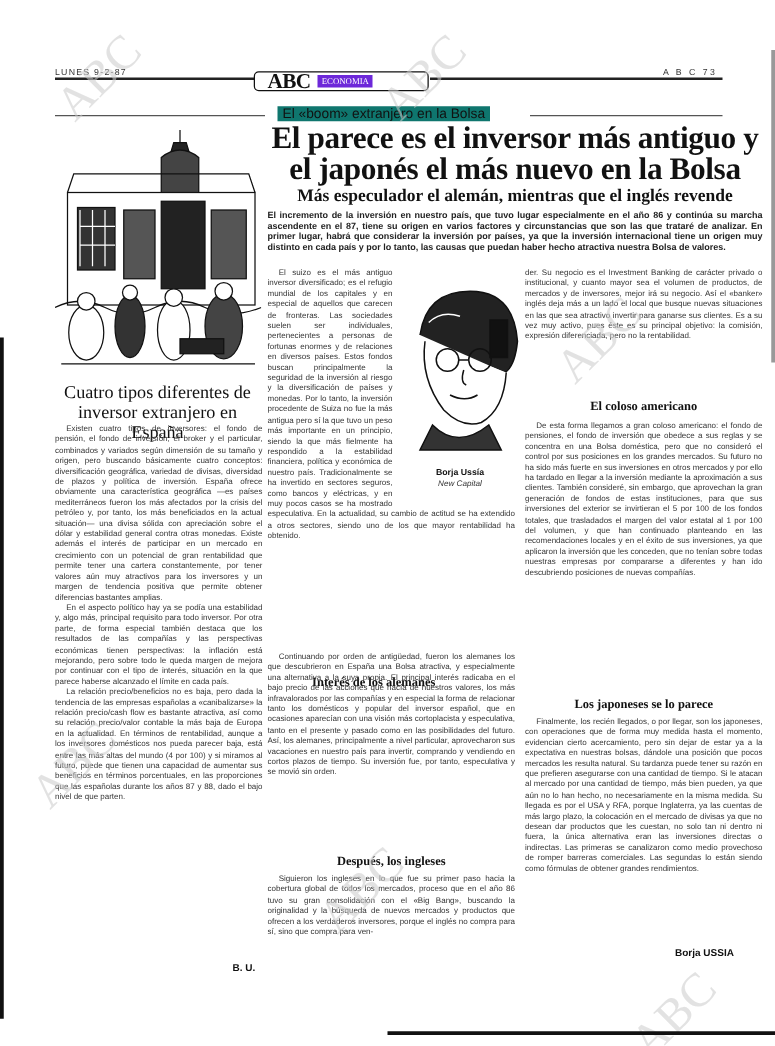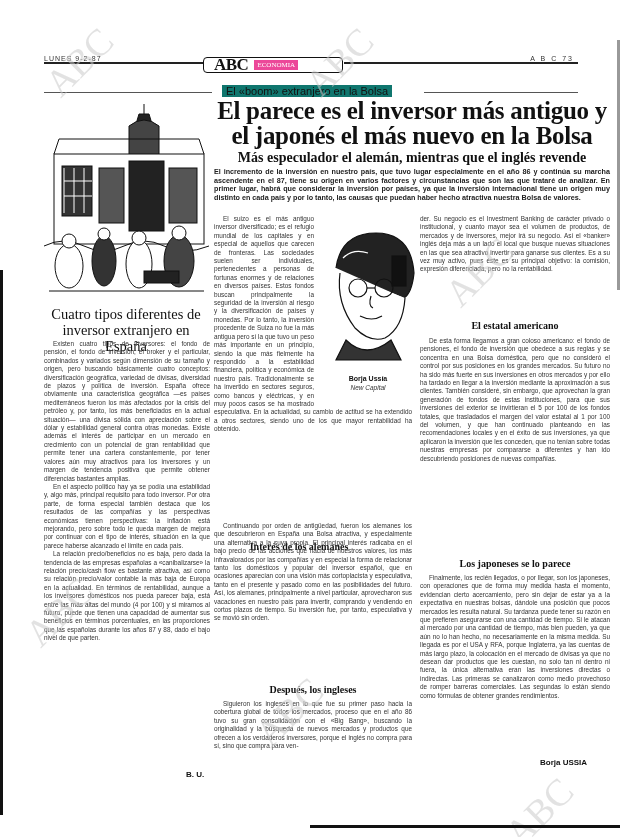--- a/index.html
+++ b/index.html
@@ -5,21 +5,21 @@
   html, body { margin:0; padding:0; background:#fff; }
   body { width:620px; height:837px; position:relative; overflow:hidden; font-family:"Liberation Sans", sans-serif; color:#111; }
   .abs { position:absolute; }
   .page-border-left { left:0; top:270px; width:3px; height:545px; background:#111; }
   .page-border-right { right:0; top:40px; width:3px; height:250px; background:#333; opacity:.5; }
   .header-rule { top:62px; height:2px; background:#222; }
   .header-date { left:44px; top:55px; font-size:7px; letter-spacing:1px; color:#333; }
   .header-page { right:46px; top:55px; font-size:7px; letter-spacing:2px; color:#333; }
   .masthead { left:203px; top:57px; width:140px; height:16px; border:1px solid #111; border-radius:4px; background:#fff; display:flex; align-items:center; padding-left:10px; box-sizing:border-box; }
   .masthead .logo { font-family:"Liberation Serif", serif; font-weight:bold; font-size:17px; letter-spacing:-0.5px; line-height:14px; }
-  .masthead .section { margin-left:6px; font-family:"Liberation Serif", serif; font-size:7px; background:#ec4899; color:#fff; padding:1px 3px; }
+  .masthead .section { margin-left:6px; font-family:"Liberation Serif", serif; font-size:7px; background:#6d28d9; color:#fff; padding:1px 3px; }
   .kicker-rule { top:92px; height:1px; background:#555; }
   .kicker { left:222px; top:85px; font-size:11px; font-weight:normal; background:#0f766e; padding:0 4px; }
   .headline { left:212px; top:98px; width:400px; text-align:center; font-family:"Liberation Serif", serif; font-weight:bold; font-size:25px; line-height:25px; letter-spacing:-0.3px; }
   .subhead { left:212px; top:150px; width:400px; text-align:center; font-family:"Liberation Serif", serif; font-weight:bold; font-size:14px; }
   .lead { left:214px; top:168px; width:396px; font-size:7.2px; line-height:8.6px; font-weight:bold; text-align:justify; color:#222; }
   .col { font-size:6.4px; line-height:8.4px; text-align:justify; color:#333; }
   .col p { margin:0 0 0 0; text-indent:9px; }
   .sect-title { font-family:"Liberation Serif", serif; font-weight:bold; font-size:10px; text-align:center; color:#111; }
   .illus-main { left:44px; top:96px; width:165px; height:200px; }
   .sidebar-title { left:40px; top:306px; width:172px; text-align:center; font-family:"Liberation Serif", serif; font-weight:normal; font-size:14.5px; line-height:16px; }
@@ -116,21 +116,21 @@
 
 <div class="abs sect-title" style="left:214px;top:684px;width:198px;">Después, los ingleses</div>
 <div class="abs col" style="left:214px;top:700px;width:198px;height:106px;overflow:hidden;">
   <p>Siguieron los ingleses en lo que fue su primer paso hacia la cobertura global de todos los mercados, proceso que en el año 86 tuvo su gran consolidación con el «Big Bang», buscando la originalidad y la búsqueda de nuevos mercados y productos que ofrecen a los verdaderos inversores, porque el inglés no compra para sí, sino que compra para ven-</p>
 </div>
 
 <div class="abs col" style="left:420px;top:215px;width:190px;height:95px;overflow:hidden;">
   <p style="text-indent:0">der. Su negocio es el Investment Banking de carácter privado o institucional, y cuanto mayor sea el volumen de productos, de mercados y de inversores, mejor irá su negocio. Así el «banker» inglés deja más a un lado el local que busque nuevas situaciones en las que sea atractivo invertir para ganarse sus clientes. Es a su vez muy activo, pues éste es su principal objetivo: la comisión, expresión diferenciada, pero no la rentabilidad.</p>
 </div>
 
-<div class="abs sect-title" style="left:420px;top:320px;width:190px;">El estatal americano</div>
+<div class="abs sect-title" style="left:420px;top:320px;width:190px;">El coloso americano</div>
 <div class="abs col" style="left:420px;top:337px;width:190px;height:218px;overflow:hidden;">
   <p>De esta forma llegamos a gran coloso americano: el fondo de pensiones, el fondo de inversión que obedece a sus reglas y se concentra en una Bolsa doméstica, pero que no consideró el control por sus posiciones en los grandes mercados. Su futuro no ha sido más fuerte en sus inversiones en otros mercados y por ello ha tardado en llegar a la inversión mediante la aproximación a sus clientes. También consideré, sin embargo, que aprovechan la gran generación de fondos de estas instituciones, para que sus inversiones del exterior se invirtieran el 5 por 100 de los fondos totales, que trasladados el margen del valor estatal al 1 por 100 del volumen, y que han continuado planteando en las recomendaciones locales y en el éxito de sus inversiones, ya que aplicaron la inversión que les conceden, que no tenían sobre todas nuestras empresas por compararse a diferentes y han ido descubriendo posiciones de nuevas compañías.</p>
 </div>
 
 <div class="abs sect-title" style="left:420px;top:558px;width:190px;">Los japoneses se lo parece</div>
 <div class="abs col" style="left:420px;top:574px;width:190px;height:175px;overflow:hidden;">
   <p>Finalmente, los recién llegados, o por llegar, son los japoneses, con operaciones que de forma muy medida hasta el momento, evidencian cierto acercamiento, pero sin dejar de estar ya a la expectativa en nuestras bolsas, dándole una posición que pocos mercados les resulta natural. Su tardanza puede tener su razón en que prefieren asegurarse con una cantidad de tiempo. Si le atacan al mercado por una cantidad de tiempo, más bien pueden, ya que aún no lo han hecho, no necesariamente en la misma medida. Su llegada es por el USA y RFA, porque Inglaterra, ya las cuentas de más largo plazo, la colocación en el mercado de divisas ya que no desean dar productos que les cuestan, no solo tan ni dentro ni fuera, la única alternativa eran las inversiones directas o indirectas. Las primeras se canalizaron como medio provechoso de romper barreras comerciales. Las segundas lo están siendo como fórmulas de obtener grandes rendimientos.</p>
 </div>
 <div class="abs sig" style="left:540px;top:758px;">Borja USSIA</div>
 

